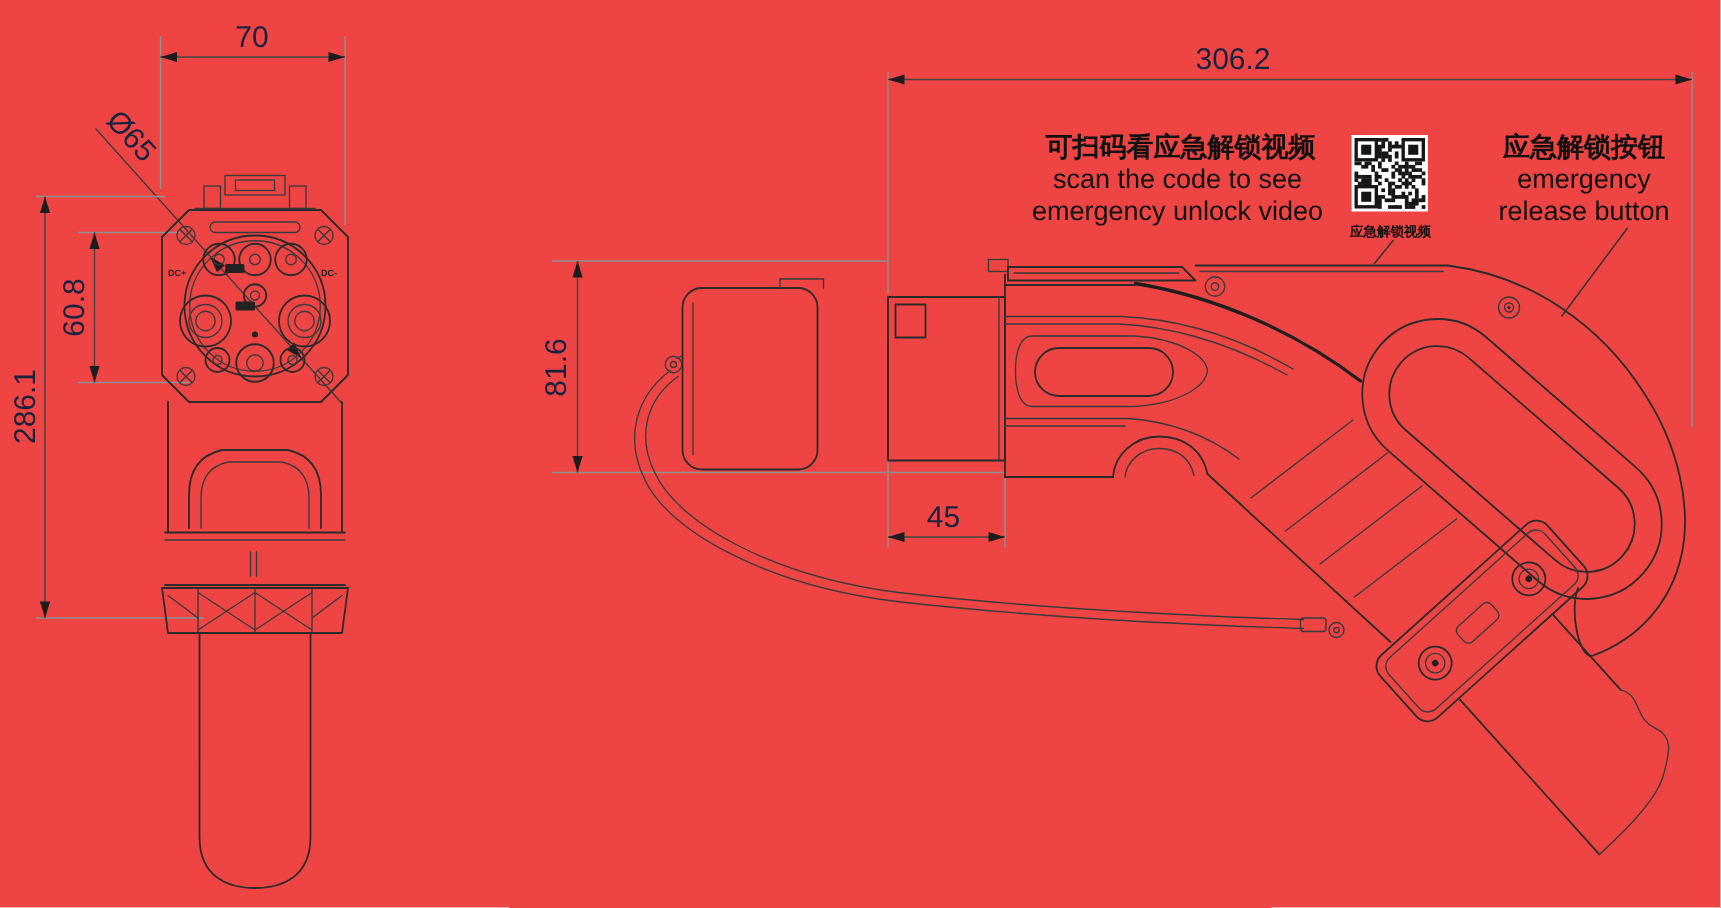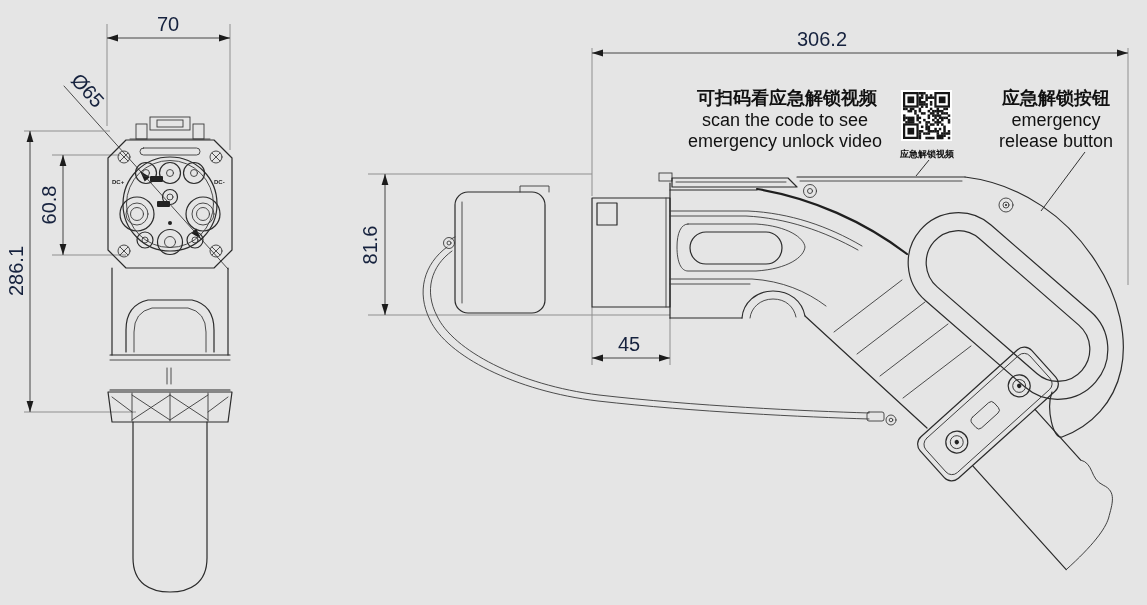--- a/index.html
+++ b/index.html
@@ -1,16 +1,16 @@
 <!DOCTYPE html>
 <html><head>
 <meta charset="utf-8">
 <style>
   html,body{margin:0;padding:0;background:#fff;}
-  .stage{position:relative;width:1147px;height:605px;background:#e5e5e5;overflow:hidden;}
+  .stage{position:relative;width:1147px;height:605px;background:#ef4444;overflow:hidden;}
   svg{display:block;}
   text{font-family:"Liberation Sans","DejaVu Sans",sans-serif;}
   .dim{fill:#16223e;font-size:20px;font-weight:500;}
   .note-cjk{fill:#111;font-size:18px;font-weight:600;}
   .note-en{fill:#111;font-size:18px;font-weight:500;}
   .qr-caption{fill:#111;font-size:9px;font-weight:700;}
   .pin-label{fill:#222;font-size:6px;font-weight:700;}
   .ln{stroke:#2b2b2b;fill:none;stroke-width:1.2;stroke-linecap:round;stroke-linejoin:round;}
   .ln-thin{stroke:#3a3a3a;fill:none;stroke-width:0.9;stroke-linecap:round;}
   .ln-thick{stroke:#1f1f1f;fill:none;stroke-width:2.2;stroke-linecap:round;}

